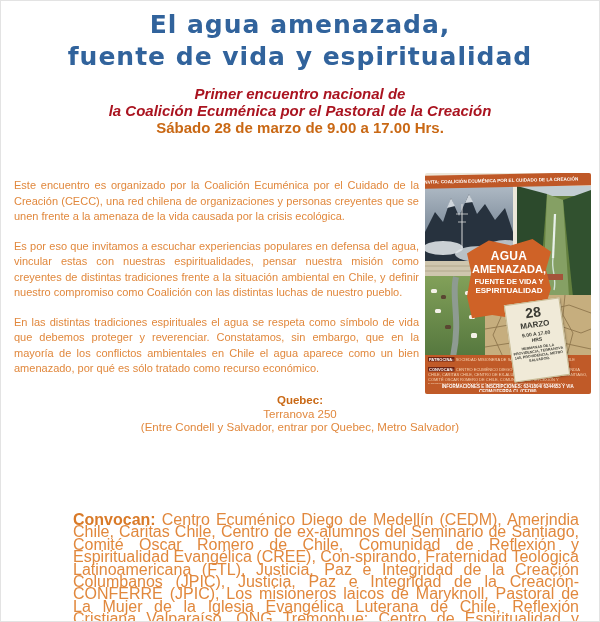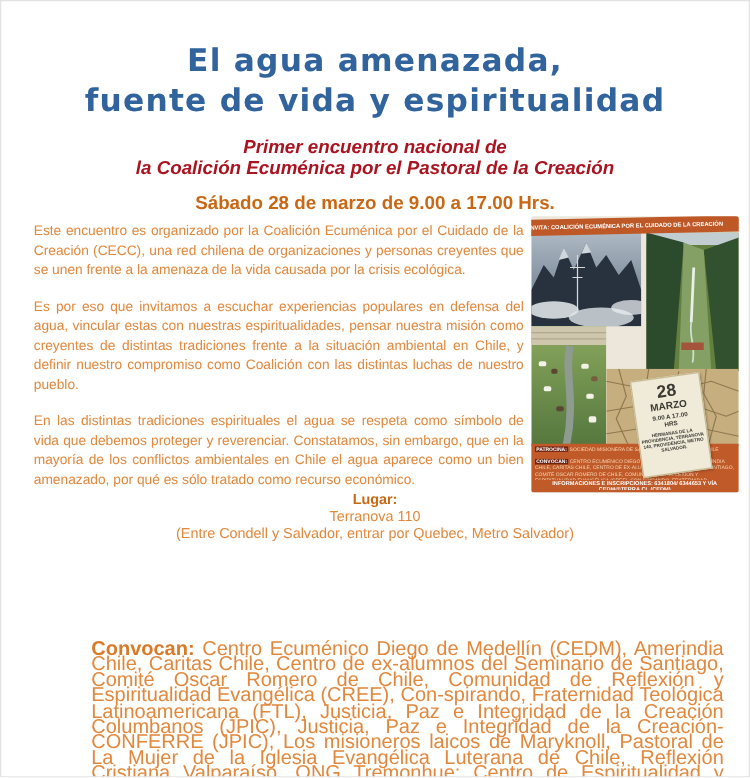--- a/index.html
+++ b/index.html
@@ -4,34 +4,34 @@
 <style>
   html,body{margin:0;padding:0;background:#fff;}
   .page{
     position:relative;width:598px;height:620px;background:#ffffff;
     border:1px solid #e3e3e3;overflow:hidden;
     font-family:"Liberation Sans",sans-serif;
   }
   
   .hdr{position:absolute;left:0;top:0;width:100%;text-align:center;}
   .title{
-    margin-top:32px;font-family:"DejaVu Sans",sans-serif;font-weight:bold;
+    margin-top:8px;font-family:"DejaVu Sans",sans-serif;font-weight:bold;
     font-size:25px;line-height:32px;color:#31639C;letter-spacing:1px;
   }
   .subtitle{
     margin-top:12px;font-weight:bold;font-style:italic;
     font-size:15px;line-height:17px;color:#AA1420;
   }
   .dateline{
-    margin-top:11px;font-weight:bold;font-size:15px;color:#C96814;
+    font-weight:bold;font-size:15px;color:#C96814;
   }
   
   .bodycol{position:absolute;left:10px;top:177px;width:408px;color:#E1883D;}
   .bodycol p{
-    margin:0 0 14px 16px;font-size:11px;line-height:15.5px;text-align:justify;
+    margin:0 0 14px 3px;font-size:11px;line-height:15.5px;text-align:justify;
   }
   
   .venue{position:absolute;left:0;top:393px;width:100%;text-align:center;
          font-size:11.5px;line-height:13.5px;color:#E1883D;}
   .venue .vlabel{font-weight:bold;color:#C96814;}
   .reg{position:absolute;left:0;top:461px;width:100%;text-align:center;
        font-size:11.5px;line-height:14px;color:#E1883D;}
   .reg b{color:#C96814;}
   .reg .email{text-decoration:underline;color:#E1883D;cursor:pointer;}
   .reg .cupo{font-weight:bold;color:#C96814;}
@@ -174,20 +174,26 @@
           <polyline points="10,0 16,22 8,40 18,62"></polyline>
           <polyline points="34,0 30,26 40,44 34,62"></polyline>
           <polyline points="58,2 54,24 64,40 58,62"></polyline>
           <polyline points="80,0 78,20 88,38 82,60"></polyline>
           <polyline points="0,34 24,30 48,36 72,30 96,38 106,34"></polyline>
           <polyline points="0,52 26,48 52,54 78,48 106,54"></polyline>
         </g>
       </svg>
     </div>
 
+    <div class="badge">
+      <div class="l1">AGUA</div>
+      <div class="l2">AMENAZADA,</div>
+      <div class="l3">FUENTE DE VIDA Y</div>
+      <div class="l4">ESPIRITUALIDAD</div>
+    </div>
 
     <div class="calendar">
       <div class="cal-day">28</div>
       <div class="cal-month">MARZO</div>
       <div class="cal-hours">9.00 A 17.00 HRS</div>
       <div class="cal-venue">HERMANAS DE LA PROVIDENCIA, TERRANOVA 140, PROVIDENCIA, METRO SALVADOR.</div>
     </div>
 
     <div class="band">
       <div class="row row-patrocina">
@@ -202,22 +208,22 @@
           <span> Centro Ecuménico Diego de Medellín (CEDM), Amerindia Chile, Caritas Chile, Centro de ex-alumnos del Seminario de Santiago, Comité Oscar Romero de Chile, Comunidad de Reflexión y Espiritualidad Evangélica (CREE), Con-spirando, Fraternidad Teológica Latinoamericana (FTL), Justicia, Paz e Integridad de la Creación Columbanos (JPIC), Justicia, Paz e Integridad de la Creación-CONFERRE (JPIC), Los misioneros laicos de Maryknoll, Pastoral de La Mujer de la Iglesia Evangélica Luterana de Chile, Reflexión Cristiana Valparaíso, ONG Tremonhue: Centro de Espiritualidad y Salud Integral (ex Capacitar-Chile), World Vision</span>
         </div>
       </div>
       <div class="row row-footer">
         <div class="tiny-center">INFORMACIONES E INSCRIPCIONES: 6341804/ 6344653 Y VÍA CEDM@TERRA.CL (CEDM)</div>
       </div>
     </div>
   </div>
 
   <div class="venue">
-    <div class="vlabel">Lugar:</div>
-    <div>Terranova 110</div>
+    <div class="vlabel">Quebec:</div>
+    <div>Terranova 250</div>
     <div>(Entre Condell y Salvador, entrar por Quebec, Metro Salvador)</div>
   </div>
 
 
   <div class="conv">
     <b>Convocan:</b><span> Centro Ecuménico Diego de Medellín (CEDM), Amerindia Chile, Caritas Chile, Centro de ex-alumnos del Seminario de Santiago, Comité Oscar Romero de Chile, Comunidad de Reflexión y Espiritualidad Evangélica (CREE), Con-spirando, Fraternidad Teológica Latinoamericana (FTL), Justicia, Paz e Integridad de la Creación Columbanos (JPIC), Justicia, Paz e Integridad de la Creación-CONFERRE (JPIC), Los misioneros laicos de Maryknoll, Pastoral de La Mujer de la Iglesia Evangélica Luterana de Chile, Reflexión Cristiana Valparaíso, ONG Tremonhue: Centro de Espiritualidad y Salud Integral (ex Capacitar-Chile), World Vision</span>
   </div>
 
 </div>
 

